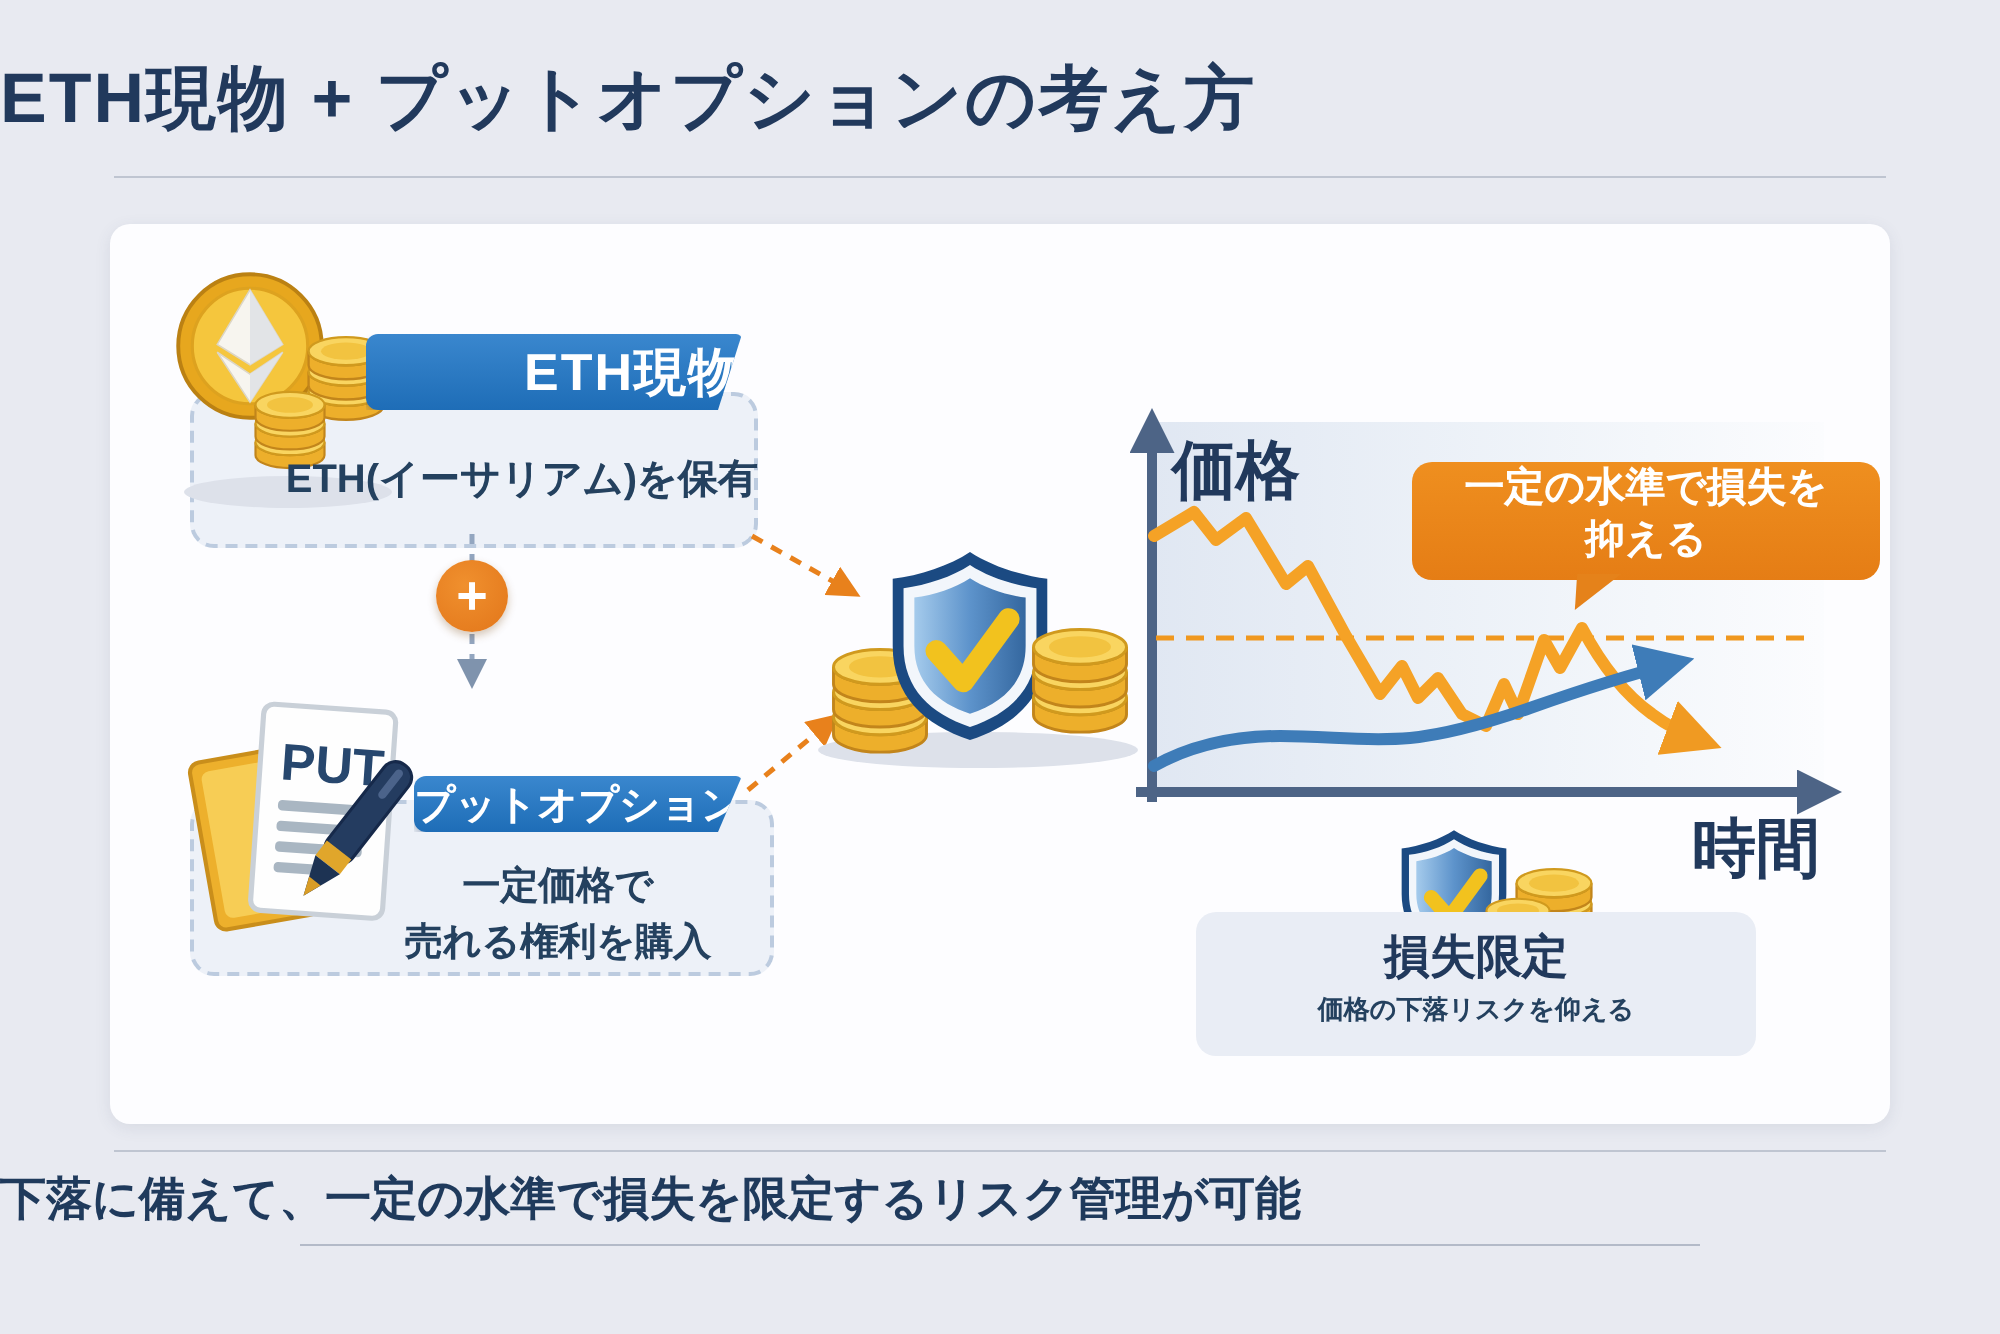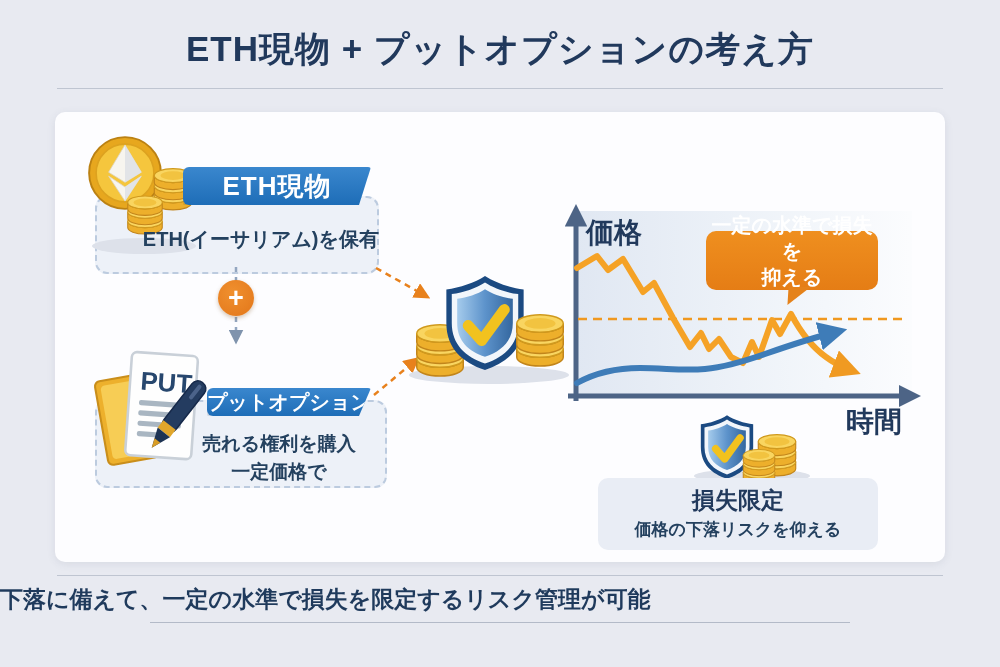--- a/index.html
+++ b/index.html
@@ -5,78 +5,78 @@
   * { margin: 0; padding: 0; box-sizing: border-box; }
   html,body { width:1000px; height:667px; }
   .page {
     position: relative; width: 1000px; height: 667px;
     background: #e8eaf1; overflow: hidden;
     font-family: "Liberation Sans", "DejaVu Sans", sans-serif;
     color: #21395c;
   }
   .abs { position: absolute; }
   .title {
-    top: 26px; left: 0; width: 100%; text-align: center;
+    top: 26px; left: 0; width: 100%; 
     font-size: 35px; font-weight: bold; letter-spacing: 1px; color: #21395c;
   }
   .hr { height: 1px; background: #bfc5d1; }
   .hr1 { top: 88px; left: 57px; width: 886px; }
   .hr2 { top: 575px; left: 57px; width: 886px; }
   .hr3 { top: 622px; left: 150px; width: 700px; background:#b3bac8; }
   .card {
     left: 55px; top: 112px; width: 890px; height: 450px;
     background: #fdfdff; border-radius: 10px;
     box-shadow: 0 2px 8px rgba(70,80,110,0.10);
   }
   .dashed-box {
     background: #edf1f8; border: 2px dashed #bccbdf; border-radius: 12px;
   }
   .eth-box  { left: 40px; top: 84px;  width: 284px; height: 78px; }
   .put-box  { left: 40px; top: 288px; width: 292px; height: 88px; }
   .banner {
     background: linear-gradient(180deg, #3a87ce 0%, #1e6db7 100%);
     color: #fff; font-weight: bold; display: flex; align-items: center;
-    justify-content: center; clip-path: polygon(0 0, 100% 0, calc(100% - 12px) 100%, 0 100%);
+    justify-content: flex-end; clip-path: polygon(0 0, 100% 0, calc(100% - 12px) 100%, 0 100%);
     border-radius: 6px 3px 3px 6px; box-shadow: 0 2px 3px rgba(20,50,90,0.25);
   }
   .eth-banner { left: 128px; top: 55px; width: 188px; height: 38px; font-size: 26px; letter-spacing: 1px; }
   .put-banner { left: 152px; top: 276px; width: 164px; height: 28px; font-size: 20px; }
   .eth-desc { left: 40px; top: 114px; width: 284px; text-align: right; font-size: 20px; font-weight: 600; color: #24415f; }
   .put-desc { left: 118px; top: 318px; width: 212px; text-align: center; font-size: 19px; font-weight: 600; color: #24415f; line-height: 1.45; }
   .plus-badge {
     left: 163px; top: 168px; width: 36px; height: 36px; border-radius: 50%;
     background: radial-gradient(circle at 40% 35%, #f0902e, #e2761a);
     color: #fff; font-size: 27px; font-weight: bold;
     display: flex; align-items: center; justify-content: center;
     box-shadow: 0 2px 4px rgba(120,70,10,0.3);
   }
-  .axis-label { font-size: 28px; font-weight: bold; color: #21395c; }
+  .axis-label { font-size: 32px; font-weight: bold; color: #21395c; }
   .y-label { left: 531px; top: 102px; }
   .x-label { left: 791px; top: 291px; }
   .callout {
-    left: 651px; top: 119px; width: 172px; height: 59px;
+    left: 651px; top: 119px; width: 234px; height: 59px;
     background: linear-gradient(180deg, #ef8f1f, #e57d15);
     border-radius: 10px; color: #fff; font-weight: bold; font-size: 20px;
-    display: flex; flex-direction: column; align-items: center; justify-content: flex-end;
+    display: flex; flex-direction: column; align-items: center; justify-content: flex-start;
     line-height: 1.3; text-align: center;
   }
   .callout::after {
     content: ""; position: absolute; left: 80px; bottom: -15px;
     width: 0; height: 0;
     border-top: 18px solid #e5821a;
     border-left: 4px solid transparent;
     border-right: 18px solid transparent;
     transform: skewX(-16deg);
   }
   .result-box {
-    left: 543px; top: 366px; width: 280px; height: 72px;
+    left: 543px; top: 344px; width: 280px; height: 72px;
     background: #e9edf5; border-radius: 10px; text-align: center;
   }
   .result-title { margin-top: 7px; font-size: 23px; font-weight: bold; color: #21395c; }
-  .result-desc { margin-top: 2px; font-size: 17px; font-weight: 600; color: #24415f; }
+  .result-desc { margin-top: 2px; font-size: 13px; font-weight: 600; color: #24415f; }
   .footer-text {
     top: 584px; left: 0; width: 100%; 
     font-size: 23px; font-weight: bold; color: #1f3a5c;
   }
   svg { display: block; }
   .defs-hidden { position: absolute; width: 0; height: 0; overflow: hidden; }
 </style>
 </head>
 <body>
 
@@ -175,22 +175,22 @@
         <rect x="68" y="74" width="15" height="9" fill="#e0a62b"></rect>
         <polygon points="68,83 83,83 75.5,102" fill="#1d3353"></polygon>
         <polygon points="72,93 79,93 75.5,102" fill="#d99d26"></polygon>
         <rect x="73.5" y="25" width="4" height="17" rx="2" fill="#4b638a"></rect>
       </g>
     </svg>
     <div class="abs banner put-banner">
       <span>プットオプション</span>
     </div>
     <div class="abs put-desc">
+      <div>一定価格で</div>
       <div>売れる権利を購入</div>
-      <div>一定価格で</div>
     </div>
 
     <svg class="abs" style="left:348px; top:160px;" width="172" height="112" viewBox="0 0 172 112">
       <ellipse cx="86" cy="103" rx="80" ry="9" fill="#dde1ea"></ellipse>
       <use href="#sym-coin-stack" x="6" y="42" width="62" height="66"></use>
       <use href="#sym-shield" x="40" y="2" width="84" height="98"></use>
       <use href="#sym-coin-stack" x="106" y="32" width="62" height="66"></use>
     </svg>
 
     <svg class="abs" style="left:505px; top:83px;" width="380" height="245" viewBox="0 0 380 245">

